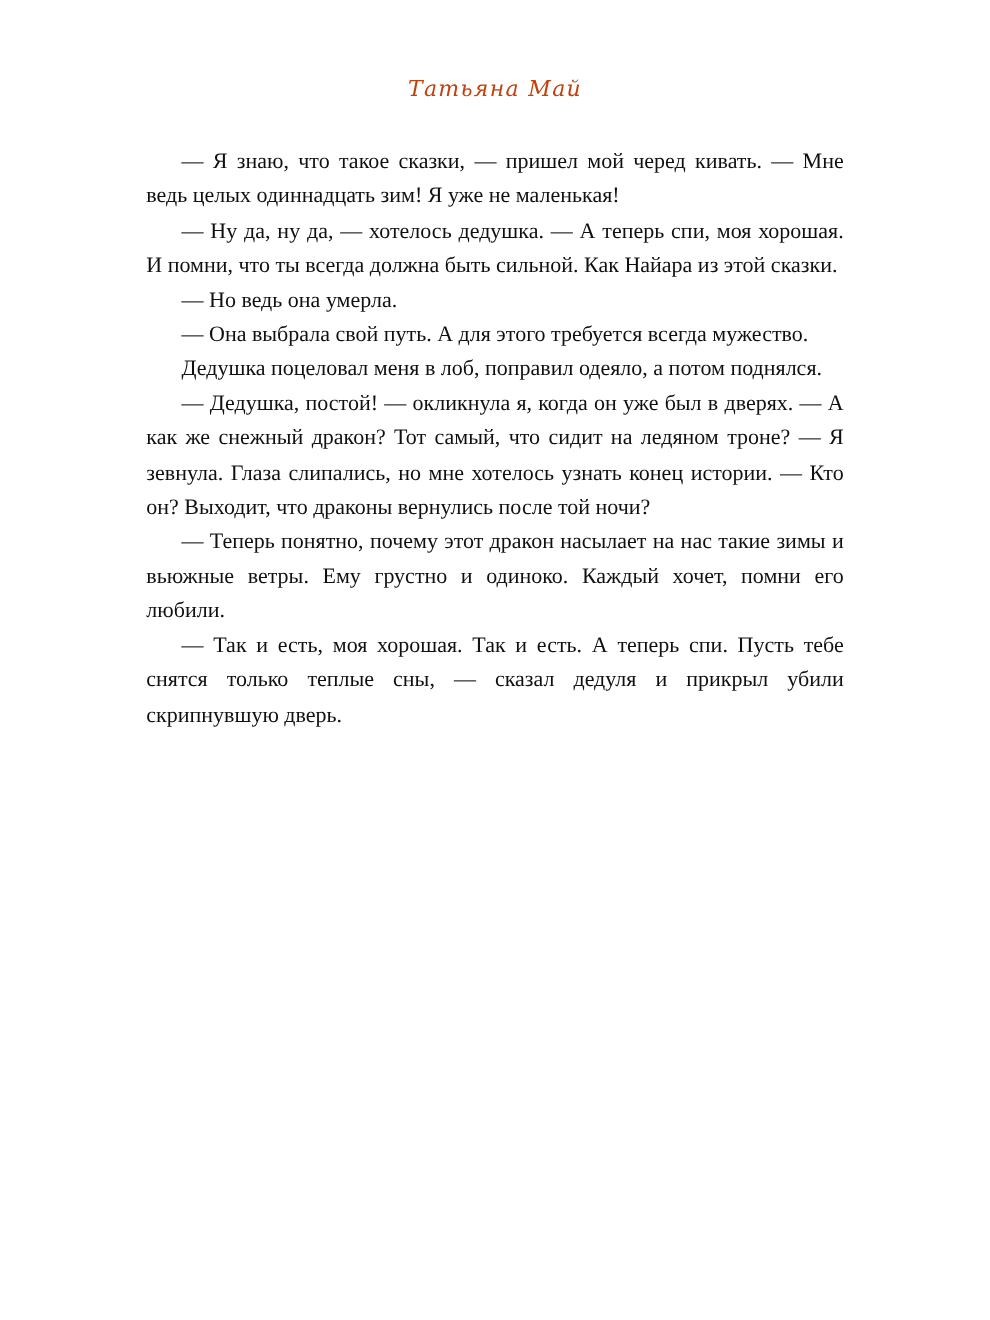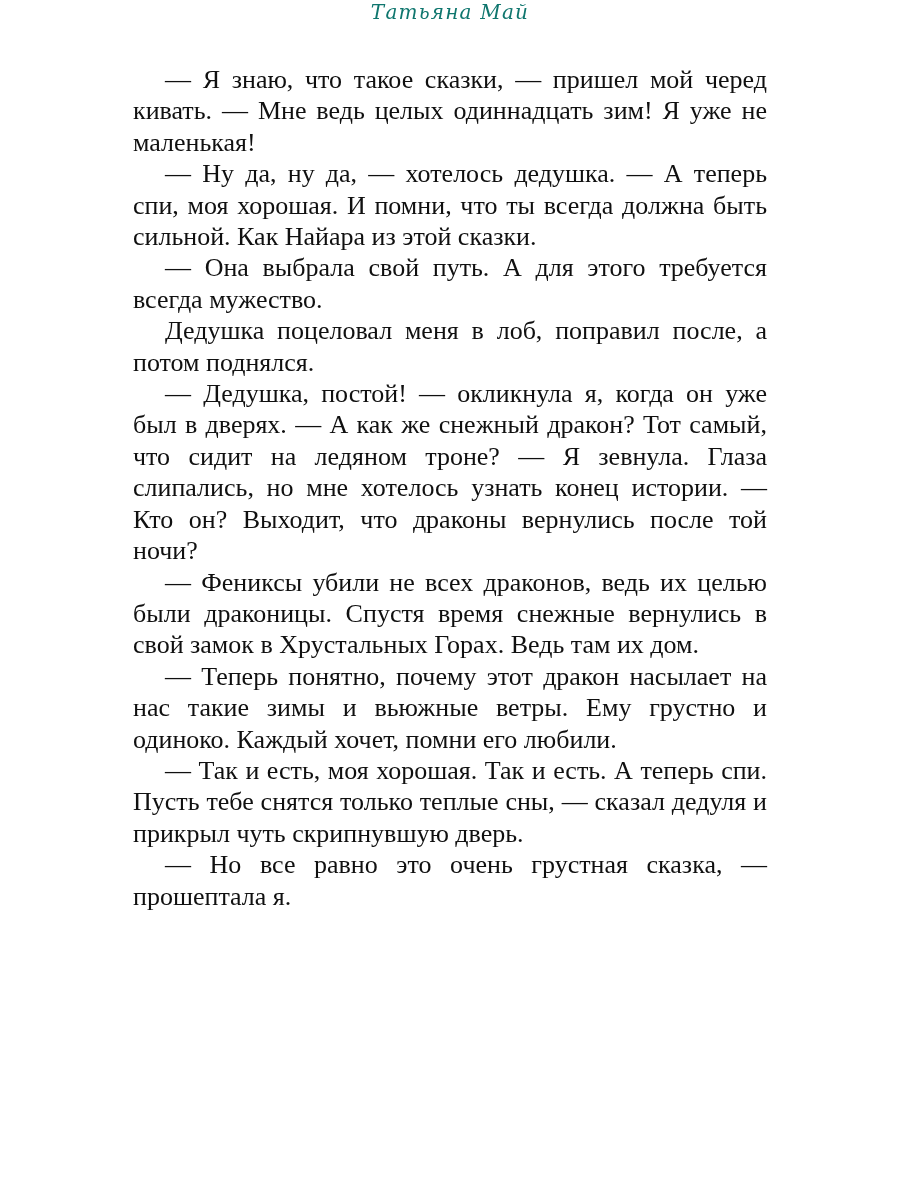--- a/index.html
+++ b/index.html
@@ -19,52 +19,52 @@
     width: 900px;
     height: 1200px;
     box-sizing: border-box;
     padding: 0;
   }
   .running-head {
     text-align: center;
     font-family: "DejaVu Serif", serif;
     font-size: 20px;
     letter-spacing: 1.2px;
-    color: #0f766e;
+    color: #c2410c;
+    margin-top: 68px;
     font-style: italic;
     font-weight: 500;
   }
   .body-text {
     margin: 0 auto;
     margin-top: 40px;
     width: 634px;
     text-align: justify;
     text-justify: inter-word;
-    font-size: 26px;
+    font-size: 20px;
     line-height: 31.4px;
     color: #101010;
   }
   .body-text p {
     margin: 0;
     text-indent: 32px;
     hyphens: manual;
   }
 </style>
 </head>
 <body>
 
 <div class="page">
 
   <div class="running-head">Татьяна Май</div>
 
   <div class="body-text">
     <p>— Я знаю, что такое сказки, — пришел мой черед кивать. — Мне ведь целых одиннадцать зим! Я уже не маленькая!</p>
     <p>— Ну да, ну да, — хотелось дедушка. — А теперь спи, моя хорошая. И помни, что ты всегда должна быть сильной. Как Найара из этой сказки.</p>
+    <p>— Но ведь она умерла.</p>
     <p>— Она выбрала свой путь. А для этого требуется всегда мужество.</p>
-    <p>Дедушка поцеловал меня в лоб, поправил после, а потом поднялся.</p>
+    <p>Дедушка поцеловал меня в лоб, поправил одеяло, а потом поднялся.</p>
     <p>— Дедушка, постой! — окликнула я, когда он уже был в дверях. — А как же снежный дракон? Тот самый, что сидит на ледяном троне? — Я зевнула. Глаза слипались, но мне хотелось узнать конец истории. — Кто он? Выходит, что драконы вернулись после той ночи?</p>
-    <p>— Фениксы убили не всех драконов, ведь их целью были драконицы. Спустя время снежные вернулись в свой замок в Хрустальных Горах. Ведь там их дом.</p>
     <p>— Теперь понятно, почему этот дракон насылает на нас такие зимы и вьюжные ветры. Ему грустно и одиноко. Каждый хочет, помни его любили.</p>
-    <p>— Так и есть, моя хорошая. Так и есть. А теперь спи. Пусть тебе снятся только теплые сны, — сказал дедуля и прикрыл чуть скрипнувшую дверь.</p>
-    <p>— Но все равно это очень грустная сказка, — прошептала я.</p>
+    <p>— Так и есть, моя хорошая. Так и есть. А теперь спи. Пусть тебе снятся только теплые сны, — сказал дедуля и прикрыл убили скрипнувшую дверь.</p>
   </div>
 
 </div>
 
 </body></html>

